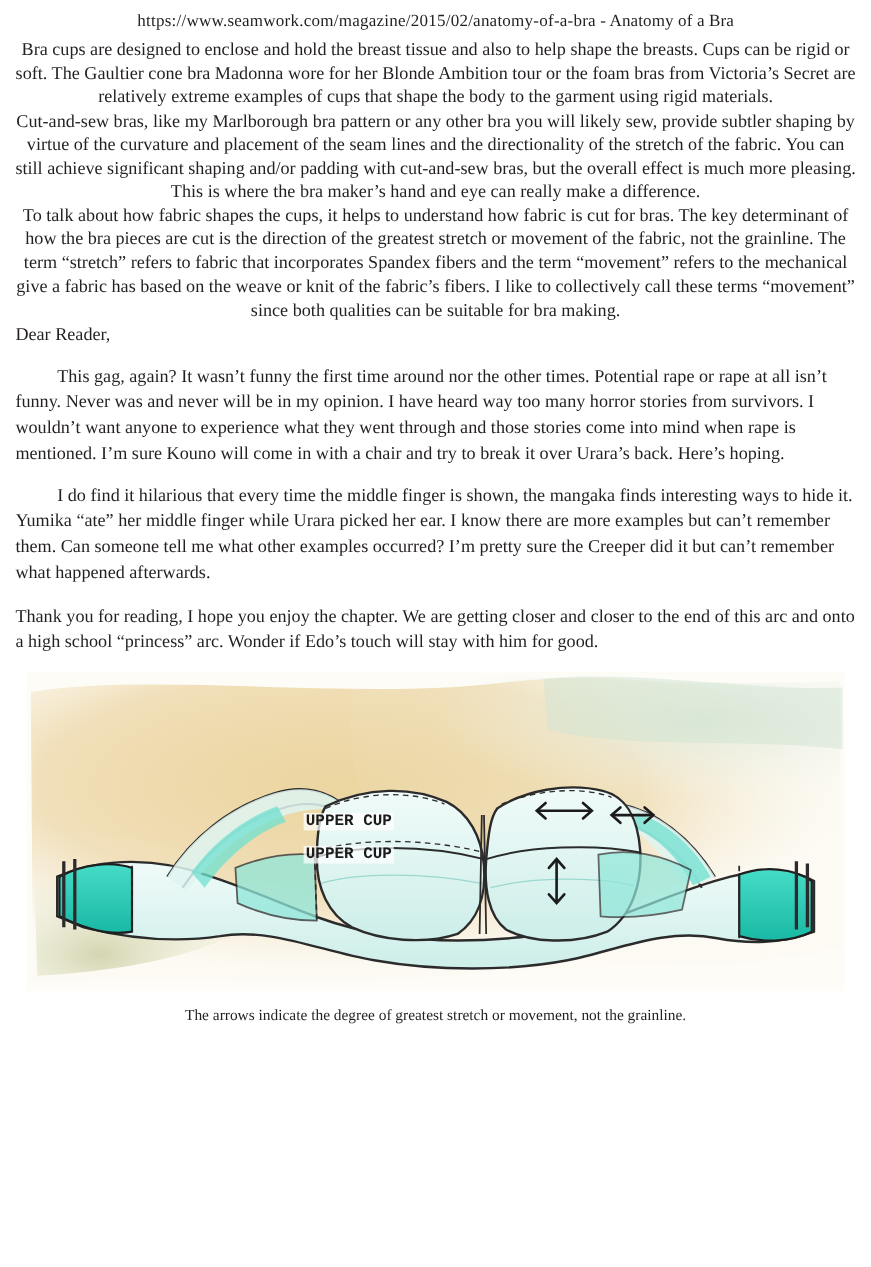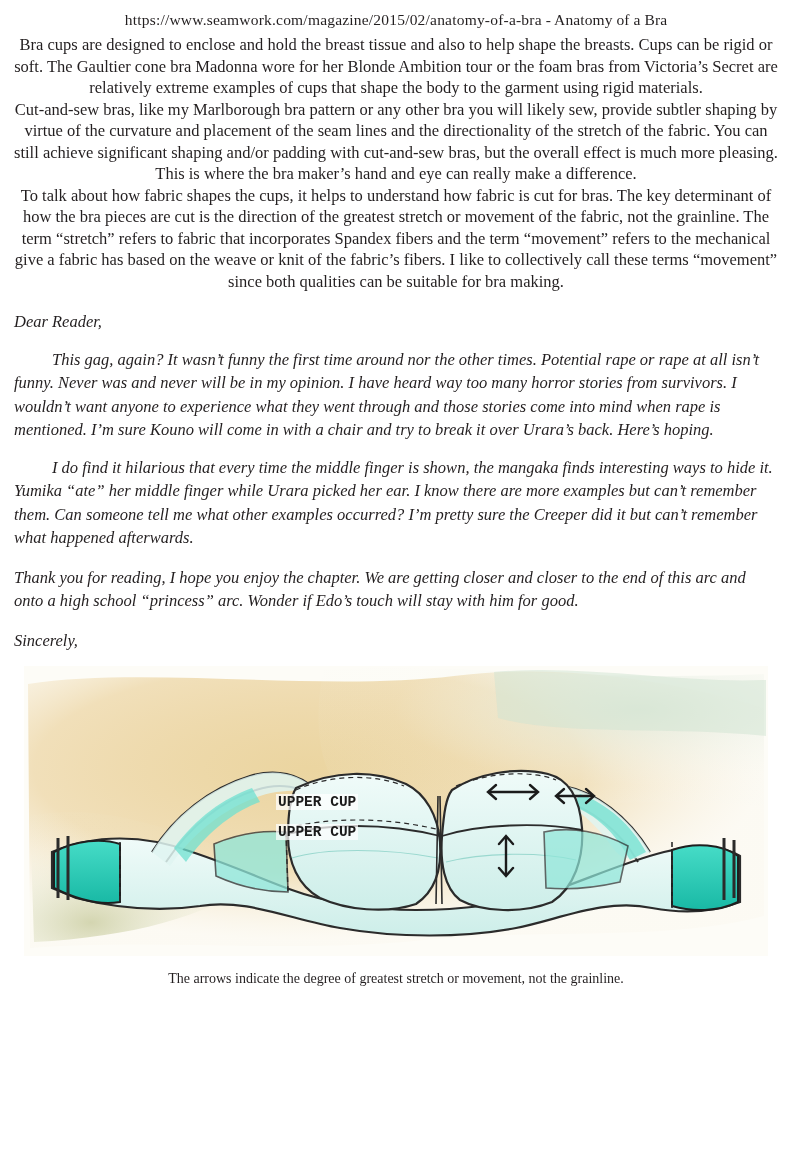--- a/index.html
+++ b/index.html
@@ -35,22 +35,20 @@
     text-align: center;
     margin: 0;
   }
   .body-block p {
     margin: 0;
   }
   .letter {
     font-size: 16.5px;
     line-height: 23.5px;
     text-align: left;
-    margin-top: 18px;
-    font-style: italic;
   }
   .letter p {
     margin: 0 0 14px 0;
     text-align: left;
   }
   .letter p.indent { text-indent: 38px; }
   .letter p.tight { margin-bottom: 16px; }
   .sig { margin-bottom: 20px; }
 
   .figure {
@@ -102,21 +100,20 @@
     <p>Bra cups are designed to enclose and hold the breast tissue and also to help shape the breasts. Cups can be rigid or soft. The Gaultier cone bra Madonna wore for her Blonde Ambition tour or the foam bras from Victoria’s Secret are relatively extreme examples of cups that shape the body to the garment using rigid materials.</p>
     <p>Cut-and-sew bras, like my Marlborough bra pattern or any other bra you will likely sew, provide subtler shaping by virtue of the curvature and placement of the seam lines and the directionality of the stretch of the fabric. You can still achieve significant shaping and/or padding with cut-and-sew bras, but the overall effect is much more pleasing. This is where the bra maker’s hand and eye can really make a difference.</p>
     <p>To talk about how fabric shapes the cups, it helps to understand how fabric is cut for bras. The key determinant of how the bra pieces are cut is the direction of the greatest stretch or movement of the fabric, not the grainline. The term “stretch” refers to fabric that incorporates Spandex fibers and the term “movement” refers to the mechanical give a fabric has based on the weave or knit of the fabric’s fibers. I like to collectively call these terms “movement” since both qualities can be suitable for bra making.</p>
   </div>
 
   <div class="letter">
     <p>Dear Reader,</p>
     <p class="indent">This gag, again?  It wasn’t funny the first time around nor the other times.  Potential rape or rape at all isn’t funny.  Never was and never will be in my opinion.  I have heard way too many horror stories from survivors.  I wouldn’t want anyone to experience what they went through and those stories come into mind when rape is mentioned.  I’m sure Kouno will come in with a chair and try to break it over Urara’s back.  Here’s hoping.</p>
     <p class="indent tight">I do find it hilarious that every time the middle finger is shown, the mangaka finds interesting ways to hide it.  Yumika “ate” her middle finger while Urara picked her ear.  I know there are more examples but can’t remember them.  Can someone tell me what other examples occurred?  I’m pretty sure the Creeper did it but can’t remember what happened afterwards.</p>
     <p class="tight">Thank you for reading, I hope you enjoy the chapter.  We are getting closer and closer to the end of this arc and onto a high school “princess” arc.  Wonder if Edo’s touch will stay with him for good.</p>
-    <p class="sig">Sincerely,</p>
   </div>
 
   <div class="figure">
     <svg class="figure-canvas" viewBox="0 0 744 290" preserveAspectRatio="none">
       <defs>
         <radialGradient id="wash1" cx="38%" cy="35%" r="62%">
           <stop offset="0%" stop-color="#ead39c" stop-opacity="0.95"></stop>
           <stop offset="60%" stop-color="#e7c887" stop-opacity="0.55"></stop>
           <stop offset="100%" stop-color="#f6ecd8" stop-opacity="0.12"></stop>
         </radialGradient>

